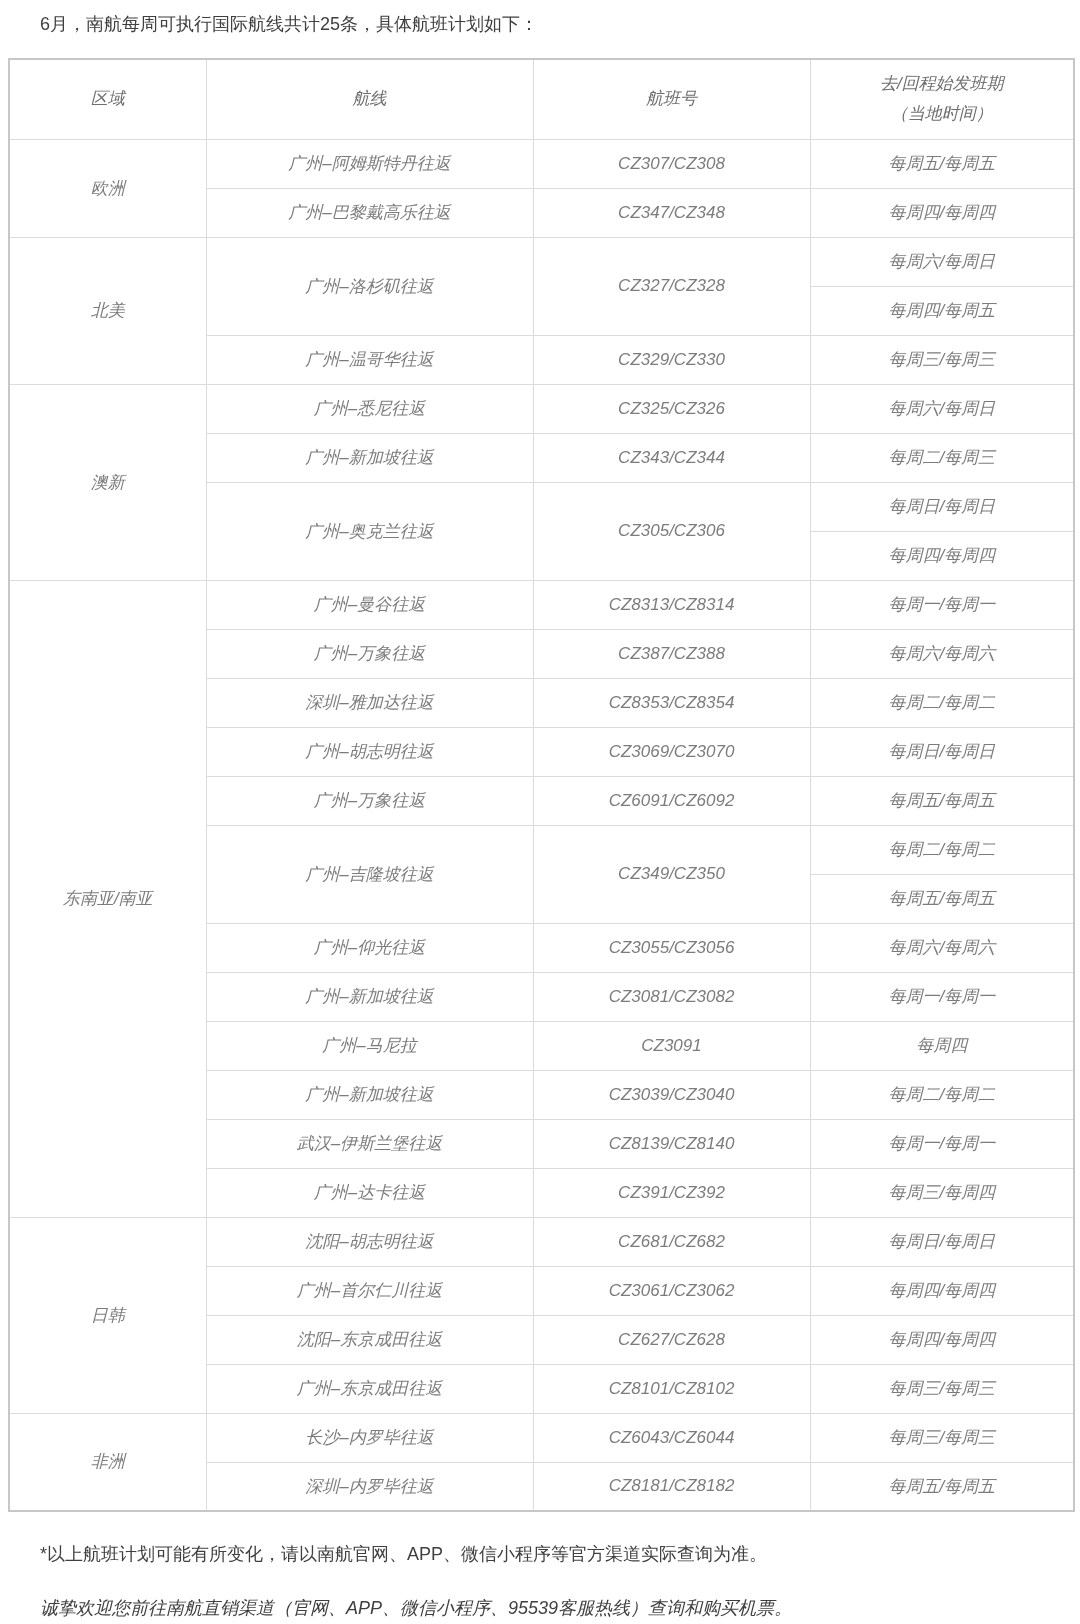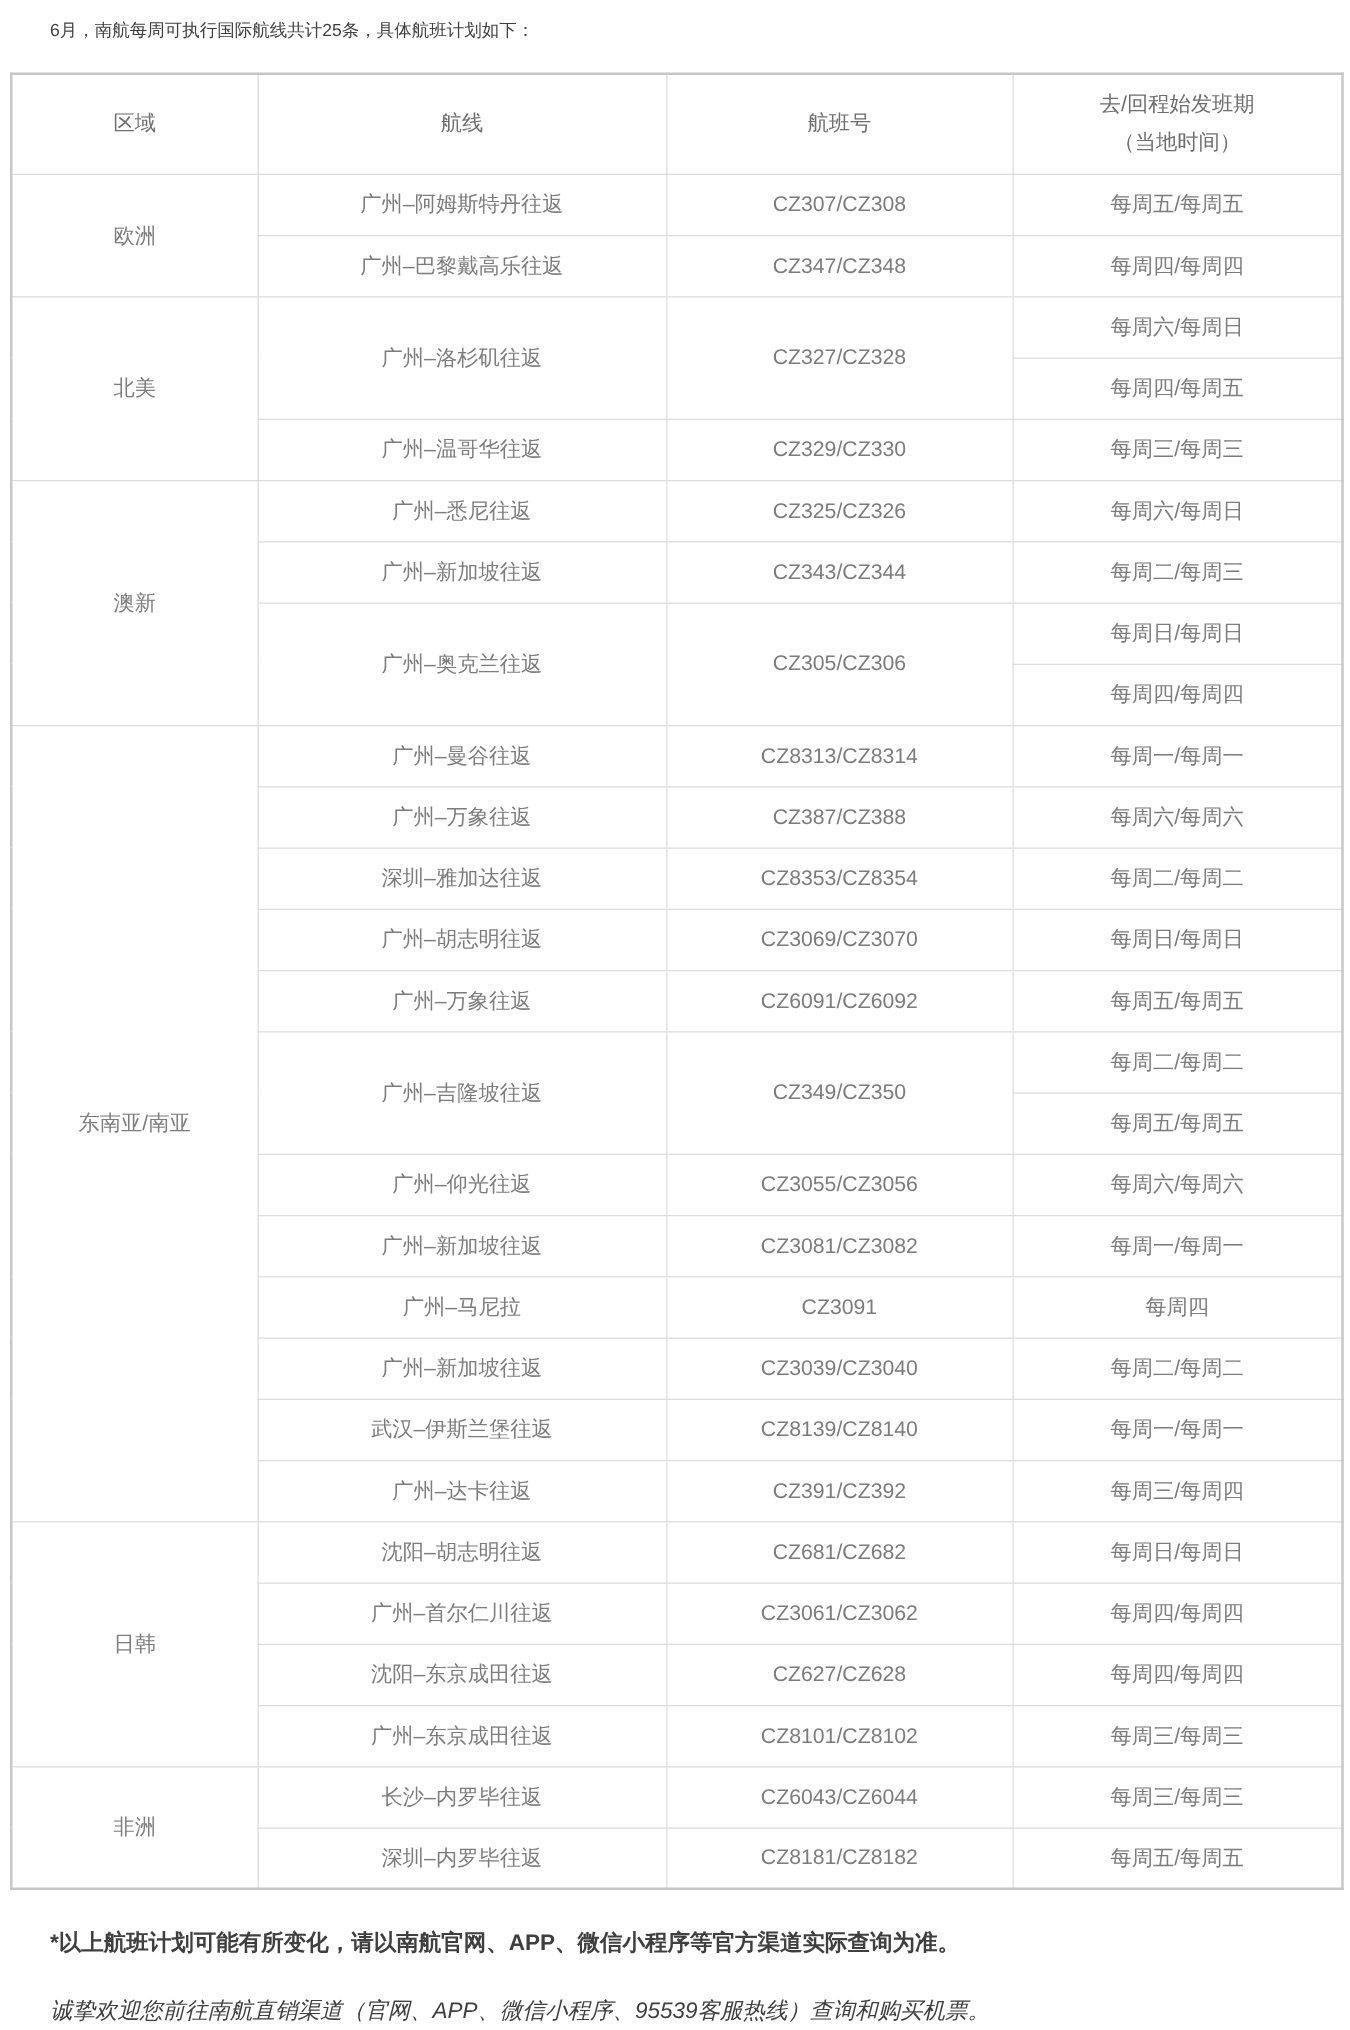--- a/index.html
+++ b/index.html
@@ -15,30 +15,31 @@
   body{
     width:1080px;
     height:1624px;
     background:var(--bg);
     font-family:"Liberation Sans","DejaVu Sans",sans-serif;
     overflow:hidden;
   }
   .intro{
     margin:0;
     padding:12px 40px 0 40px;
-    font-size:14px;
+    font-size:18px;
     line-height:25px;
     color:var(--text-dark);
   }
   table.flight-table{
     border-collapse:collapse;
     table-layout:fixed;
     width:1065px;
     margin:21px 0 0 8px;
     border:2px solid var(--border-outer);
+    font-style:italic;
   }
   .flight-table th,
   .flight-table td{
     border:1px solid var(--border-inner);
     text-align:center;
     vertical-align:middle;
     font-weight:normal;
     padding:0 6px;
     overflow:hidden;
   }
@@ -52,21 +53,20 @@
   .flight-table td{
     font-size:17px;
     color:var(--table-text);
   }
   .footnote{
     margin:0;
     padding:30px 40px 0 40px;
     font-size:18px;
     line-height:25px;
     color:var(--text-dark);
-    font-weight:bold;
   }
   .closing{
     margin:0;
     padding:29px 40px 0 40px;
     font-size:18px;
     line-height:25px;
     color:var(--text-dark);
     font-style:italic;
   }
 </style>

